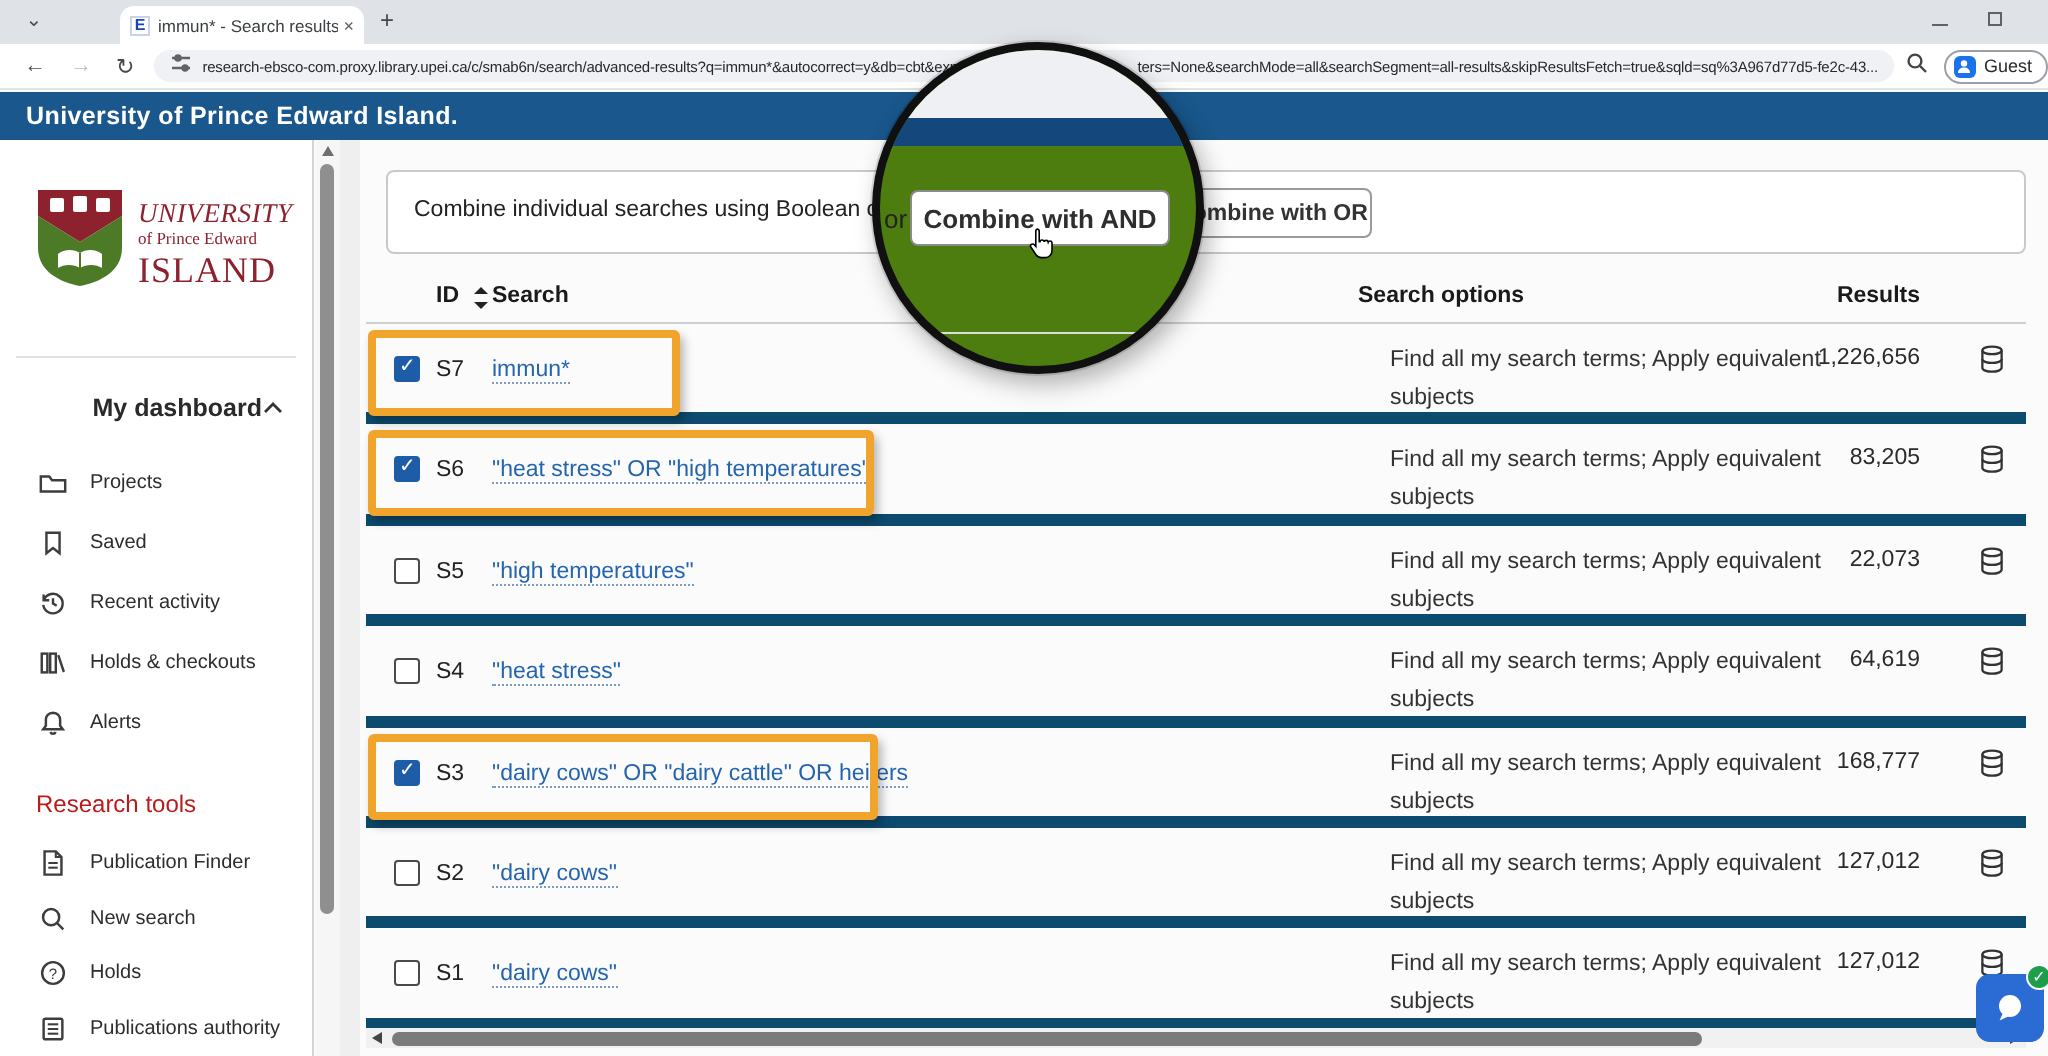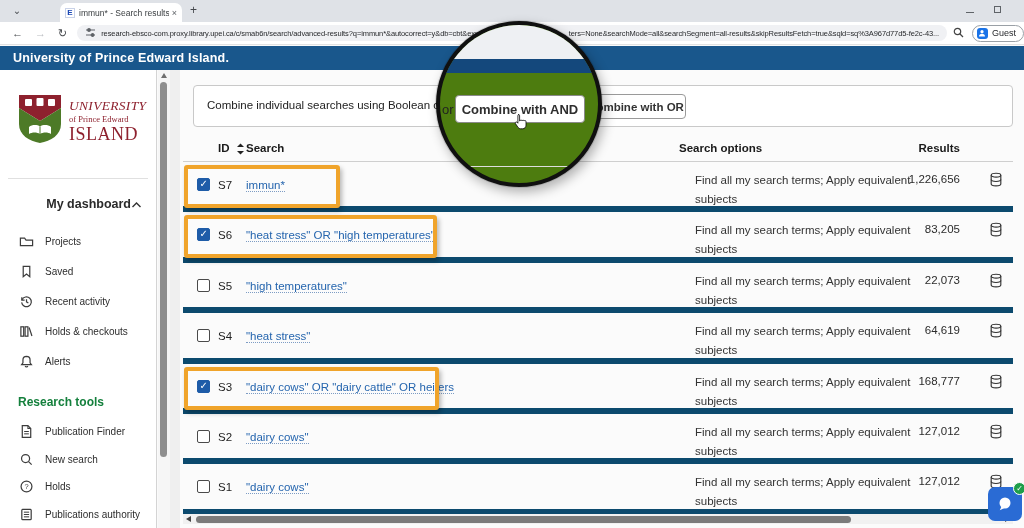--- a/index.html
+++ b/index.html
@@ -42,21 +42,21 @@
   .logo-l1 { font-size:13.5px; letter-spacing:.3px;font-style:italic; }
   .logo-l2 { font-size:8.5px; margin:2px 0; }
   .logo-l3 { font-size:18px; letter-spacing:.5px; }
   .side-divider { position:absolute; left:8px; right:8px; top:108px; height:1px; background:#e0e0e0; }
   .dash-row { position:absolute; left:18px; right:14px; top:123px; height:22px; display:flex; align-items:center; justify-content:flex-end; }
   .dash-label { font-size:12.5px; font-weight:bold; color:#2a2a2a; }
   .side-list { position:absolute; left:18px; top:156px; right:4px; }
   .side-item { height:30px; display:flex; align-items:center; }
   .side-ic { width:16px; display:flex; justify-content:center; margin-right:11px; flex:0 0 auto; }
   .side-label { font-size:10px; color:#2d2d2d; white-space:nowrap; }
-  .side-section { position:absolute; left:18px; top:325px; font-size:12px; font-weight:bold; color:#15803d; }
+  .side-section { position:absolute; left:18px; top:325px; font-size:12px; font-weight:normal; color:#b91c1c; }
   .side-tools { position:absolute; left:18px; top:348px; right:4px; }
   .side-tools .side-item { height:27.5px; }
 
   
   .vscroll { position:absolute; left:158px; top:70px; width:12px; height:458px; background:#f6f6f6; }
   .vscroll-up { position:absolute; left:3px; top:3px; width:0; height:0; border-left:3px solid transparent; border-right:3px solid transparent; border-bottom:5px solid #6f6f6f; }
   .vscroll-thumb { position:absolute; left:2px; top:12px; width:7px; height:375px; background:#8f8f8f; border-radius:4px; }
   .gutter { position:absolute; left:170px; top:70px; width:10px; height:458px; background:#efefef; }
 
   

